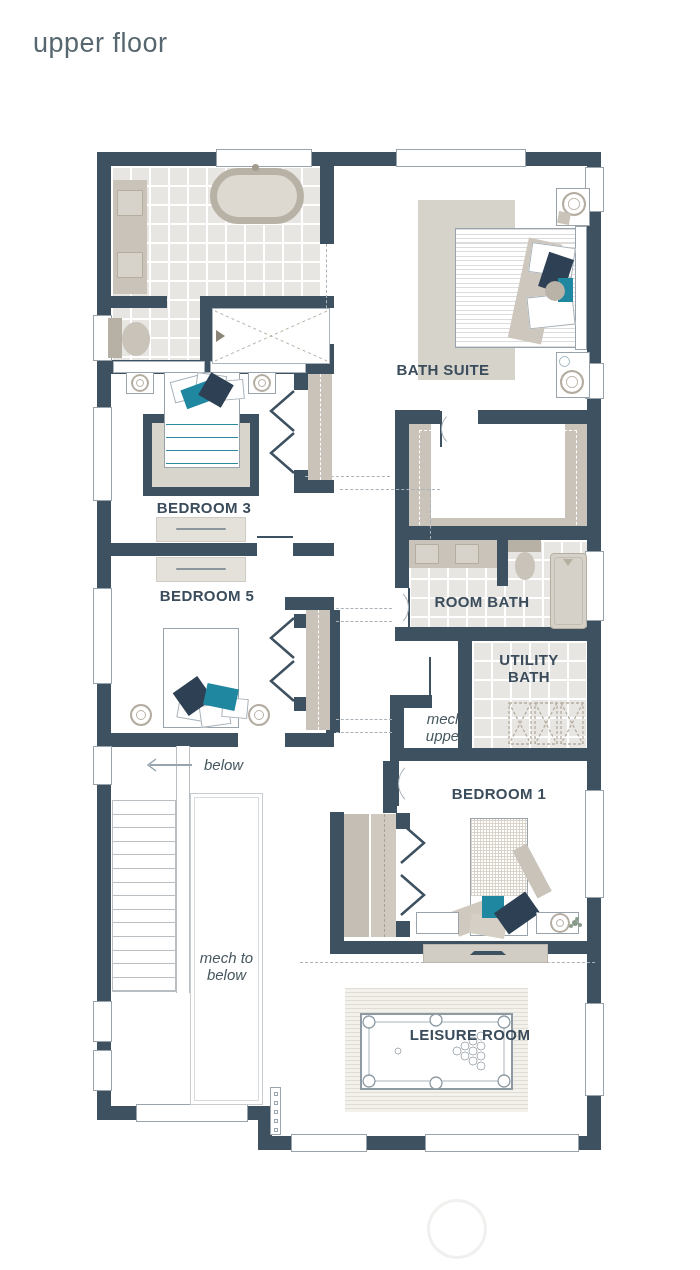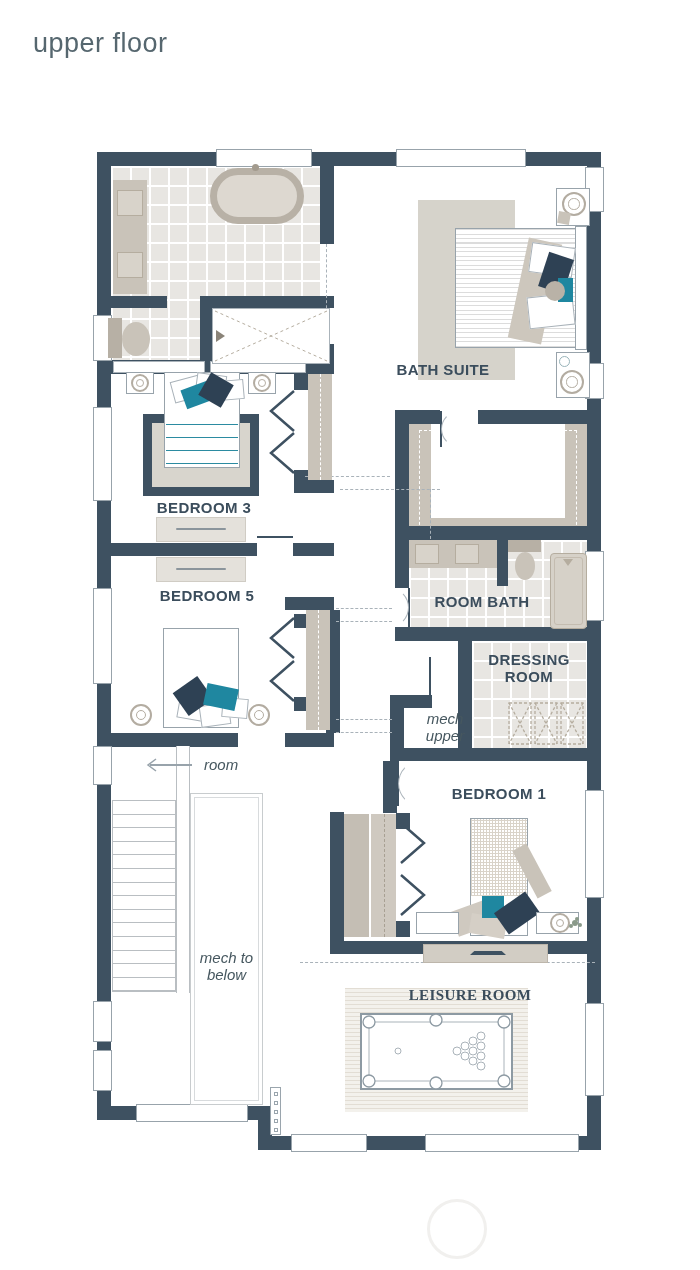--- a/index.html
+++ b/index.html
@@ -294,22 +294,22 @@
     <span style="left:3px;top:13px;width:4px;height:4px;border:1px solid #9aa5ad;"></span>
     <span style="left:3px;top:22px;width:4px;height:4px;border:1px solid #9aa5ad;"></span>
     <span style="left:3px;top:31px;width:4px;height:4px;border:1px solid #9aa5ad;"></span>
     <span style="left:3px;top:40px;width:4px;height:4px;border:1px solid #9aa5ad;"></span>
   </div>
 
   <div class="lbl" style="left:353px;top:362px;width:180px;">BATH SUITE</div>
   <div class="lbl" style="left:119px;top:500px;width:170px;">BEDROOM 3</div>
   <div class="lbl" style="left:122px;top:588px;width:170px;">BEDROOM 5</div>
   <div class="lbl" style="left:400px;top:594px;width:164px;">ROOM BATH</div>
-  <div class="lbl" style="left:484px;top:652px;width:90px;">DRESSING ROOM</div>
+  <div class="lbl" style="left:484px;top:652px;width:90px;">UTILITY BATH</div>
   <div class="lbl" style="left:409px;top:786px;width:180px;">BEDROOM 1</div>
-  <div class="lbl" style="left:368px;top:987px;width:204px;font-family:Liberation Serif, serif;">LEISURE ROOM</div>
+  <div class="lbl" style="left:368px;top:1027px;width:204px;">LEISURE ROOM</div>
   <div class="ilbl" style="left:414px;top:710px;width:62px;">mech upper</div>
-  <div class="ilbl" style="left:204px;top:756px;width:60px;text-align:left;">room</div>
+  <div class="ilbl" style="left:204px;top:756px;width:60px;text-align:left;">below</div>
   <div class="ilbl" style="left:190px;top:949px;width:73px;">mech to below</div>
 
   <div style="left:427px;top:1199px;width:60px;height:60px;border-radius:50%;border:3px solid #f1f0ee;"></div>
 
 </div>
 
 </body></html>

